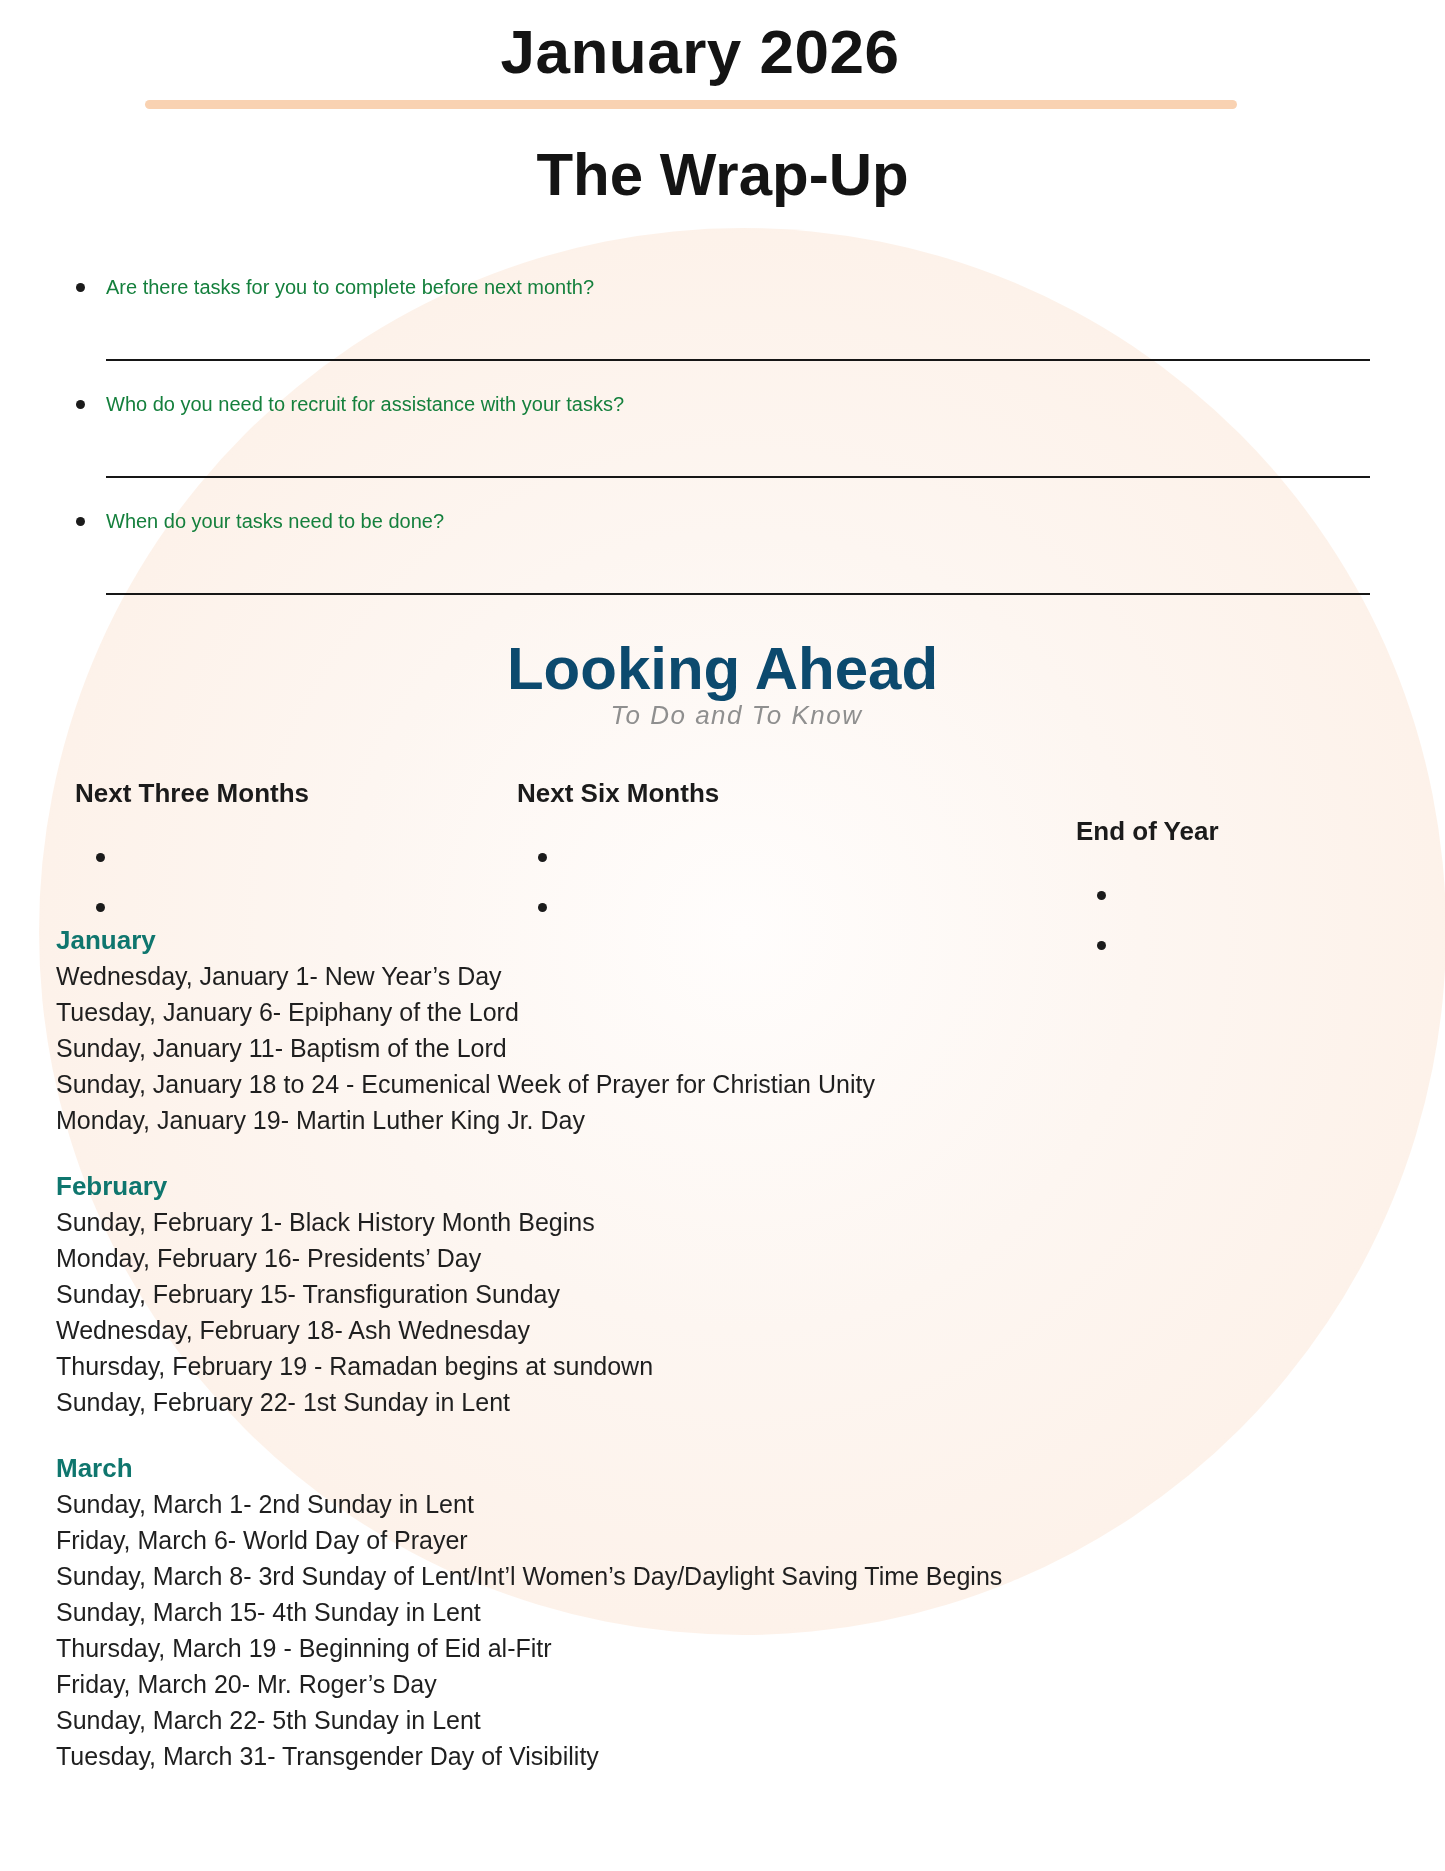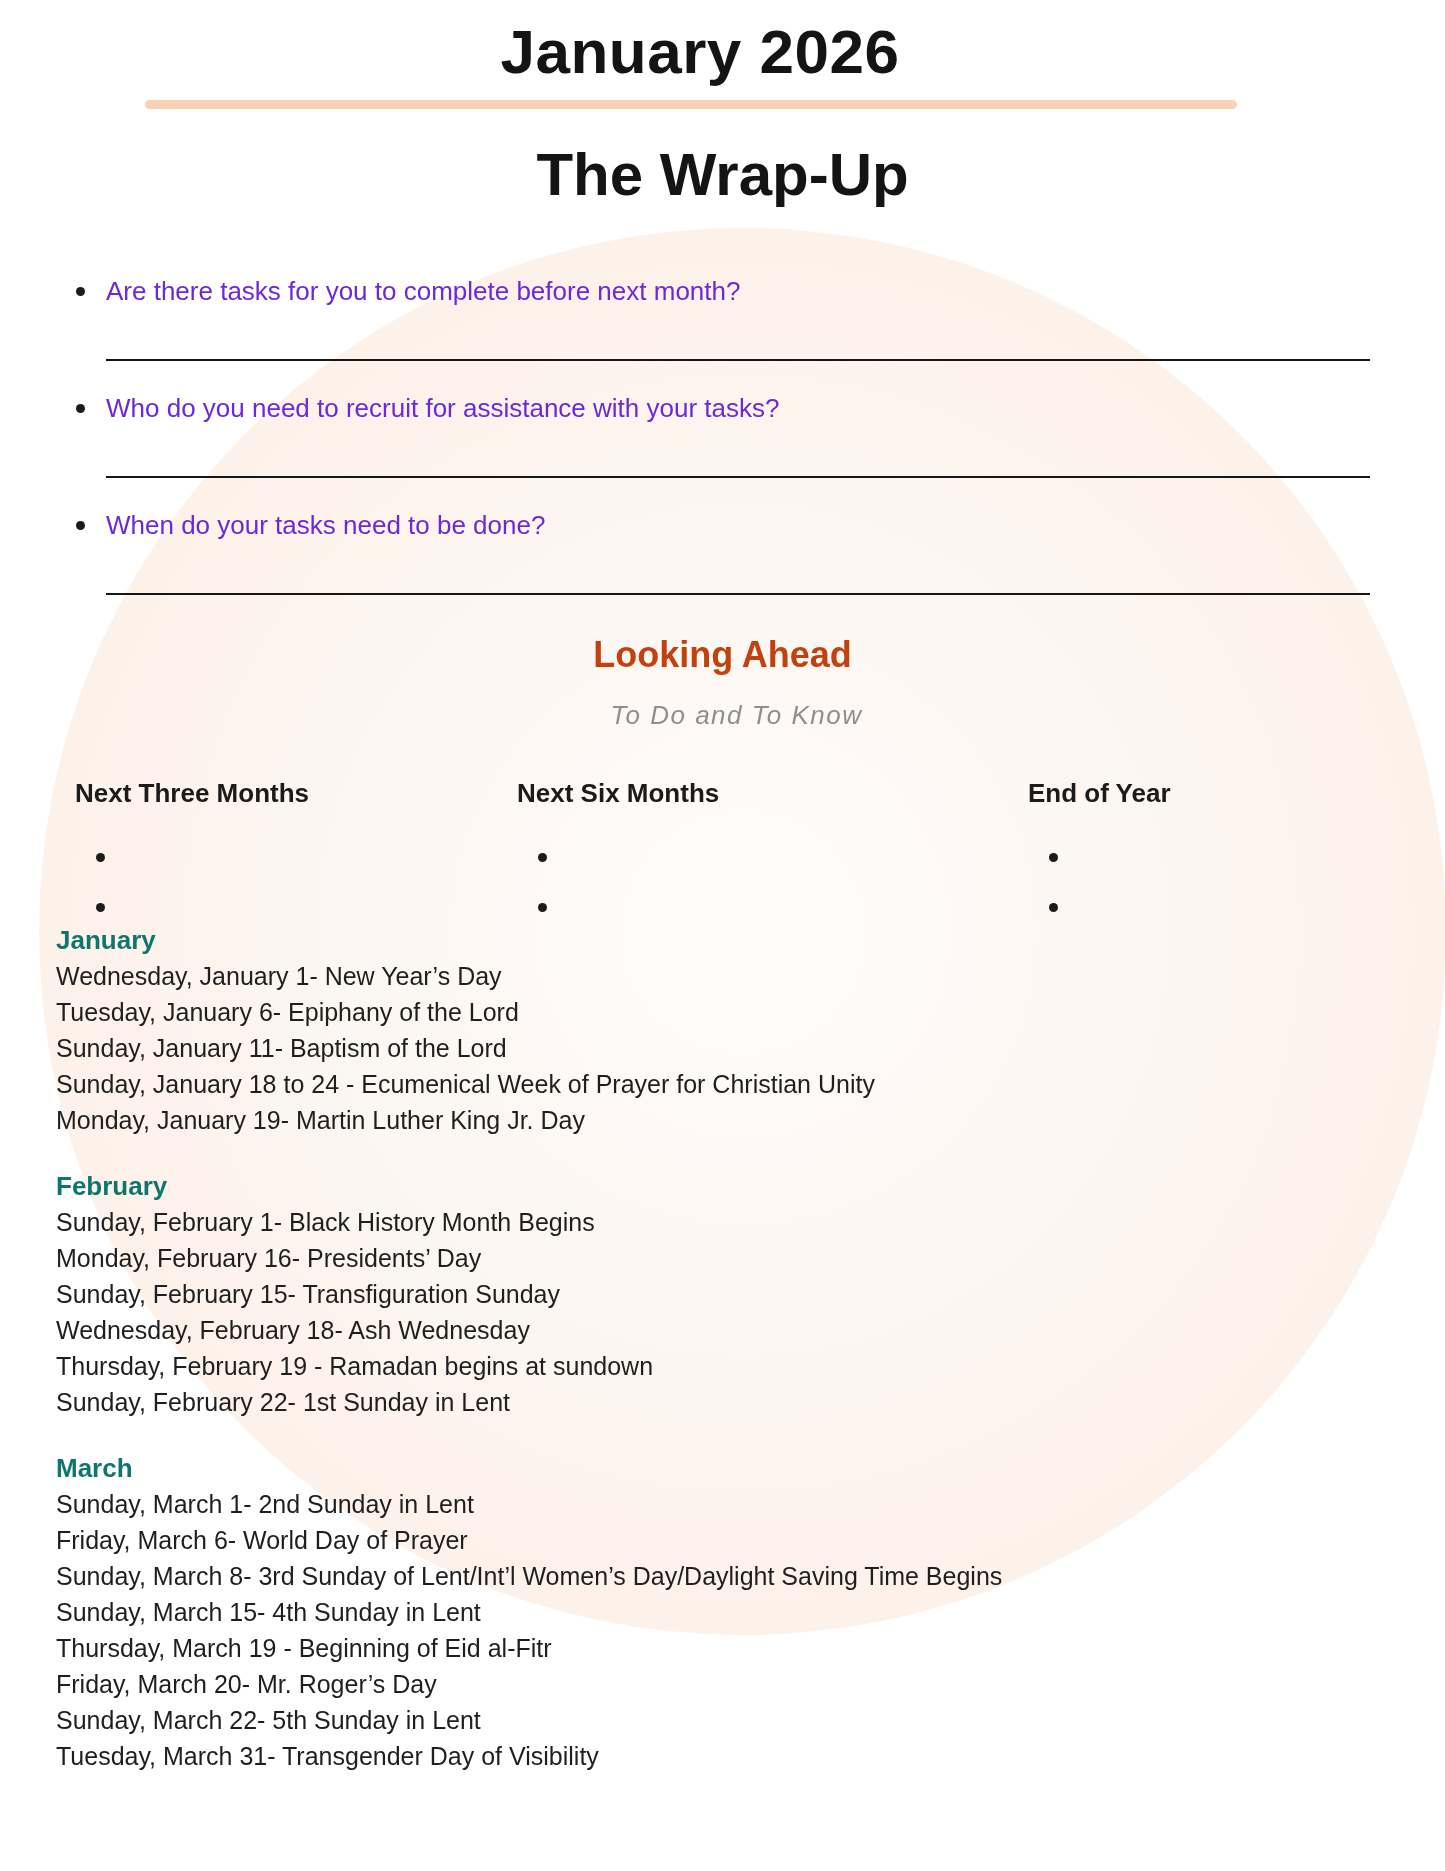--- a/index.html
+++ b/index.html
@@ -43,43 +43,43 @@
   .questions { position: absolute; top: 276px; left: 0; width: 1445px; }
   .q-block { position: relative; height: 117px; }
   .q-row {
     position: absolute; top: 0; left: 76px;
     display: flex; align-items: center;
   }
   .q-dot {
     width: 9px; height: 9px; border-radius: 50%;
     background: #1b1b1b; margin-right: 21px; flex: 0 0 auto;
   }
-  .q-text { font-size: 26px; font-weight: 500; color: #6d28d9; }
+  .q-text { font-size: 20px; font-weight: 500; color: #15803d; }
   .answer-line {
     position: absolute; top: 83px; left: 106px;
     width: 1264px; height: 0;
     border-bottom: 2px solid #161616;
   }
 
   .looking-heading {
     position: absolute; top: 634px; left: 0; width: 1445px;
     text-align: center;
-    font-size: 36px; font-weight: 600; color: #c2410c;
+    font-size: 60px; font-weight: 600; color: #0c4a6e;
   }
   .looking-subtitle {
     position: absolute; top: 700px; left: 0; width: 1445px;
     text-align: center;
     font-style: italic; font-size: 26px; letter-spacing: 1.5px;
     color: #8f8f8f; font-weight: 400; padding-left: 28px;
   }
 
   .la-col { position: absolute; top: 778px; }
   .la-col-1 { left: 75px; }
   .la-col-2 { left: 517px; }
-  .la-col-3 { left: 1028px; }
+  .la-col-3 { left: 1076px; margin-top: 38px; }
   .col-header { font-size: 26px; font-weight: 600; color: #1b1b1b; }
   .col-dot {
     width: 9px; height: 9px; border-radius: 50%;
     background: #1b1b1b; margin-left: 21px;
   }
   .col-dot.first { margin-top: 44px; }
   .col-dot.second { margin-top: 41px; }
 
   .calendar { position: absolute; top: 922px; left: 56px; width: 1330px; }
   .month { margin-bottom: 30px; }

